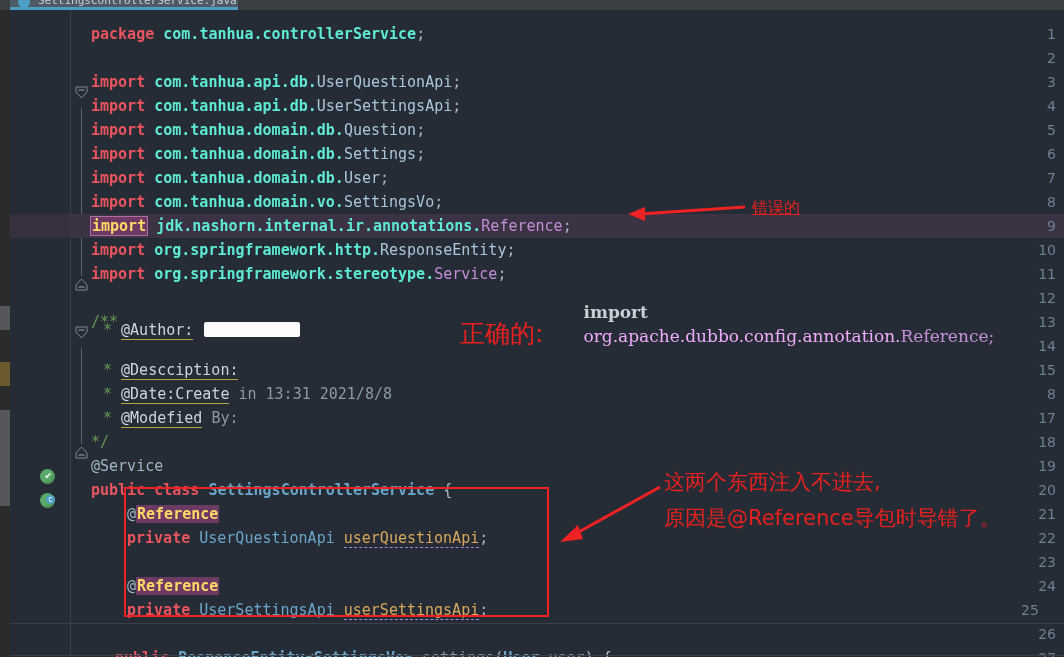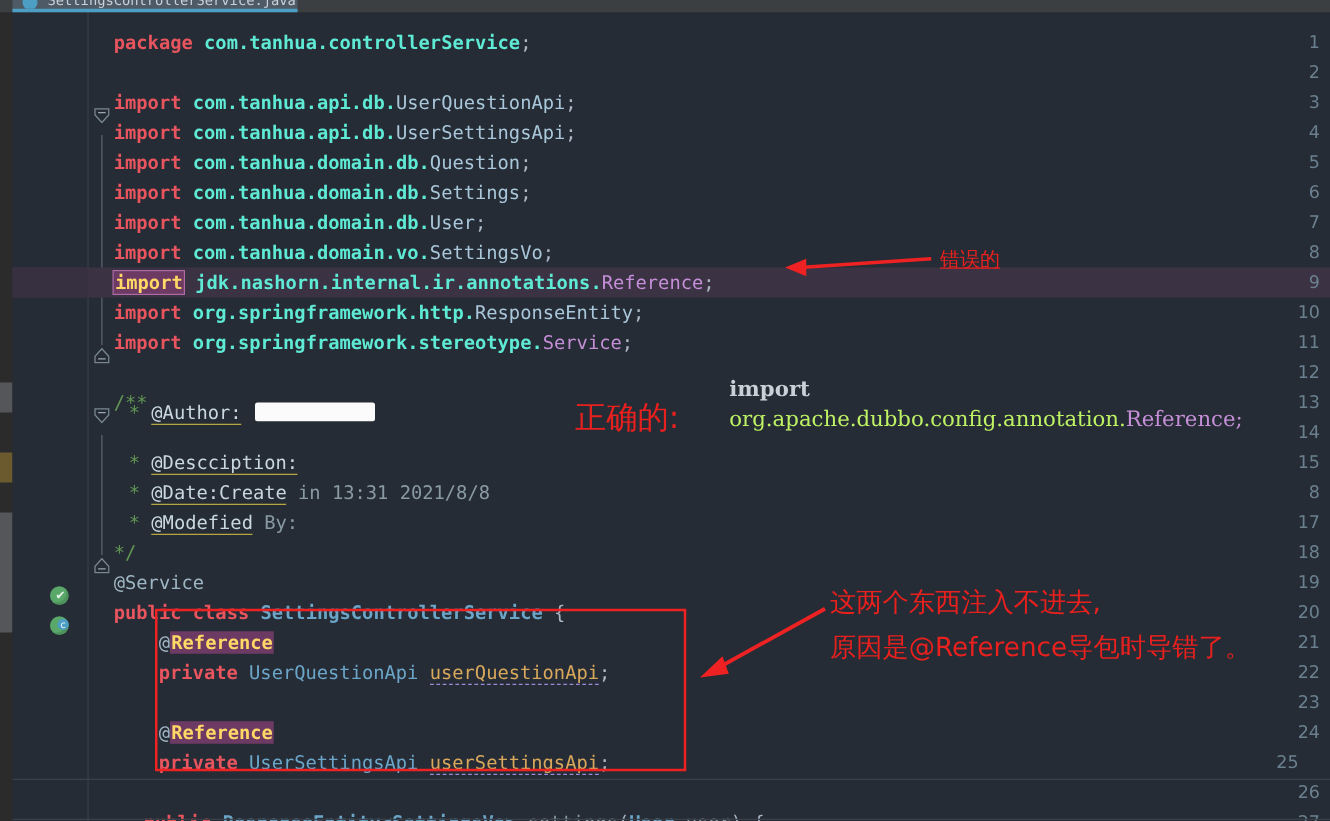--- a/index.html
+++ b/index.html
@@ -68,21 +68,21 @@
     background:#4d9ec4;color:#eaf4fa;font-size:8px;line-height:9px;text-align:center;}
 
   
   #overlay{position:absolute;inset:0;pointer-events:none;}
   .cn{position:absolute;color:#e8201e;white-space:pre;
       font-family:"DejaVu Sans","Liberation Sans",sans-serif;}
 
   .correctSerif{position:absolute;white-space:pre;
       font-family:"DejaVu Serif","Liberation Serif",serif;font-size:17px;}
   .cs-kw{color:#c8d0d8;font-weight:bold;}
-  .cs-pkg{color:#bef264;margin-top:36px;}
+  .cs-pkg{color:#f0abfc;margin-top:36px;}
   .cs-cls{color:#c58fd8;text-align:right;}
 
   #redbox{position:absolute;left:124px;top:487px;width:425px;height:130px;
           border:2px solid #ee2222;box-sizing:border-box;}
 
   
   #watermark{position:absolute;right:6px;top:623px;color:#f0f3f6;font-size:14px;
      font-family:"DejaVu Sans","Liberation Sans",sans-serif;white-space:nowrap;}
 
   

